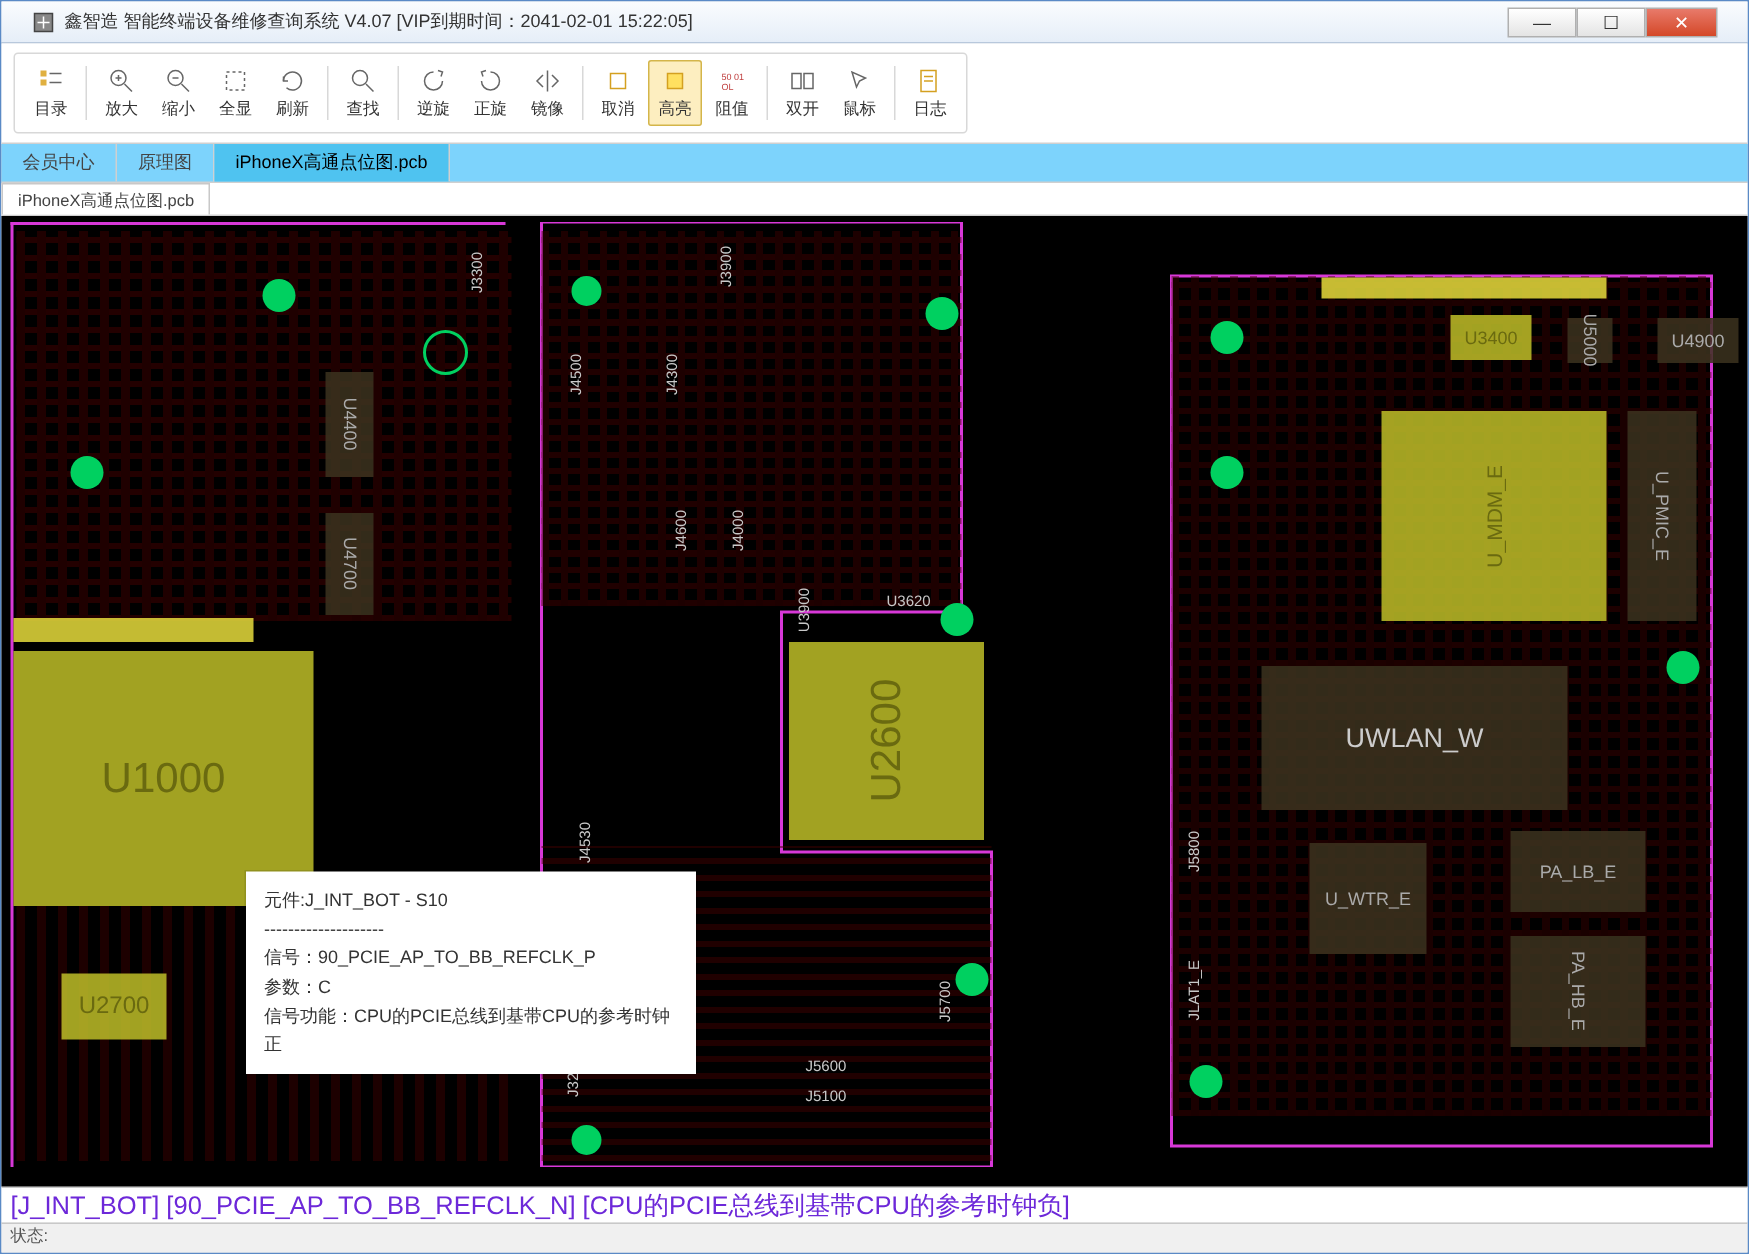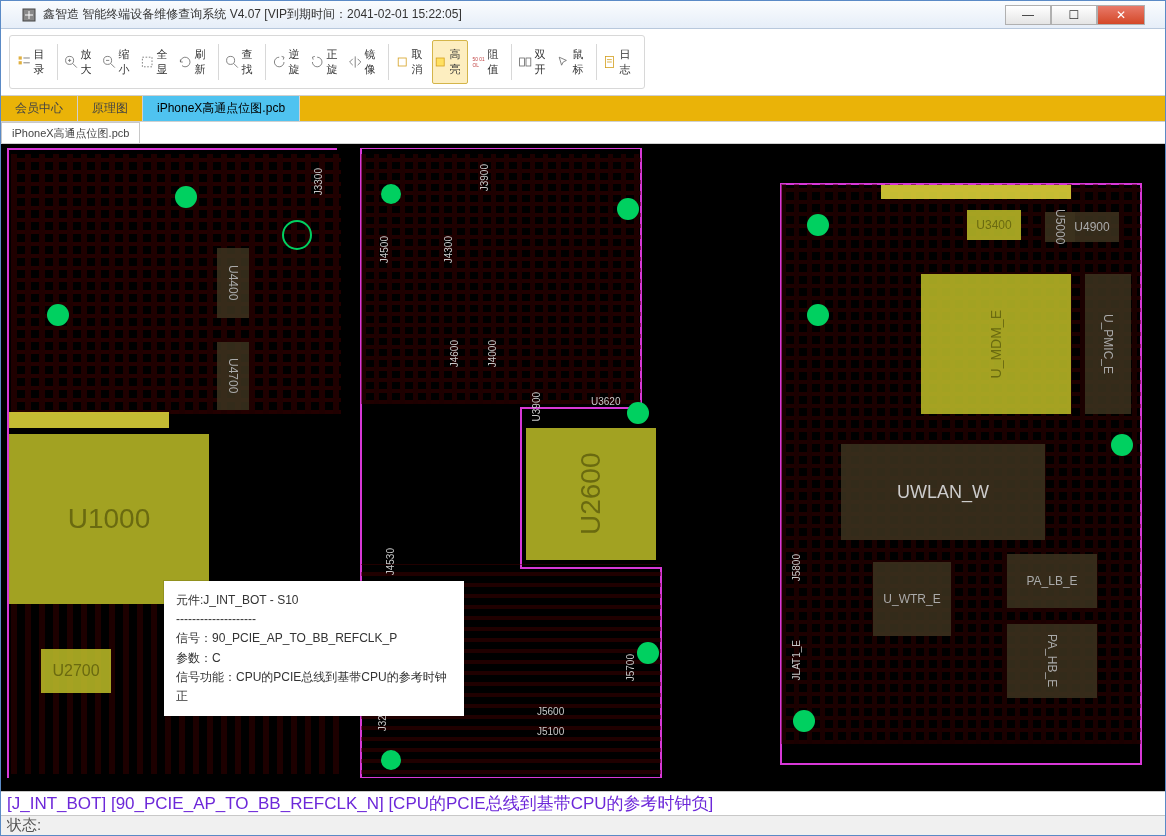--- a/index.html
+++ b/index.html
@@ -6,43 +6,43 @@
 body{width:1166px;height:836px;overflow:hidden;background:#f0f0f0}
 .window{width:100%;height:100%;display:flex;flex-direction:column;border:1px solid #5a8ac6}
 .titlebar{height:28px;background:linear-gradient(#fafcfe,#e6eef8);display:flex;align-items:center;padding:0 20px;border-bottom:1px solid #b8c8dc}
 .titlebar .icon{width:16px;height:16px;margin-right:6px}
 .titlebar .title{font-size:12px;color:#333;flex:1}
 .winbtns{display:flex;gap:0}
 .winbtn{width:46px;height:20px;display:flex;align-items:center;justify-content:center;font-size:12px;color:#333;border:1px solid #b0b0b0;background:linear-gradient(#fff,#e4e4e4)}
 .winbtn.close{background:linear-gradient(#e87a6a,#d44828);color:#fff;width:48px}
 .toolbar-wrap{background:#fff;border-bottom:1px solid #d0d0d0;padding:6px 8px}
 .toolbar{display:flex;gap:2px;border:1px solid #d8d8d8;border-radius:3px;padding:4px 6px;background:#fff;width:fit-content}
-.tbtn{width:36px;height:44px;display:flex;flex-direction:row;align-items:center;justify-content:center;gap:2px;font-size:11px;color:#333;cursor:pointer;border:1px solid transparent;border-radius:2px}
+.tbtn{width:36px;height:44px;display:flex;flex-direction:column;align-items:center;justify-content:center;gap:2px;font-size:11px;color:#333;cursor:pointer;border:1px solid transparent;border-radius:2px}
 .tbtn.active{background:#fdeec0;border-color:#d4b54a}
 .tbtn svg{width:18px;height:18px}
 .tsep{width:1px;background:#d8d8d8;margin:4px 3px}
-.tabs{display:flex;background:#eab308;border-bottom:1px solid #d0d0d0;height:26px}
+.tabs{display:flex;background:#7dd3fc;border-bottom:1px solid #d0d0d0;height:26px}
 .tab{padding:4px 14px;font-size:12px;color:#444;border-right:1px solid #d0d0d0;display:flex;align-items:center;cursor:pointer}
 .tab.active{background:#4fc3f0;color:#000}
 .subtabs{display:flex;background:#fff;height:22px;border-bottom:1px solid #d0d0d0}
 .subtab{padding:2px 10px;font-size:11px;color:#444;border:1px solid #c8c8c8;border-bottom:none;background:#fff;display:flex;align-items:center}
 .viewer{flex:1;background:#000;position:relative;overflow:hidden}
 .pcb{position:absolute;inset:0}
 
 .board{position:absolute;border:2px solid #d838d8}
 .chip{position:absolute;background:rgba(190,190,40,.85);display:flex;align-items:center;justify-content:center;color:#6a6a10;font-size:28px;font-weight:400}
 .chip.sm{font-size:12px}
 .chip.dark{background:rgba(60,50,30,.85);color:#a8a070}
 .pad{position:absolute;background:#00d060;border-radius:50%}
 .padring{position:absolute;border:2px solid #00d060;border-radius:50%}
 .lbl{position:absolute;color:#c8c8c8;font-size:10px;white-space:nowrap}
 .lbl.v{writing-mode:vertical-rl;transform:rotate(180deg)}
 .tooltip{position:absolute;left:163px;top:437px;width:300px;background:#fff;padding:10px 12px;font-size:12px;color:#333;line-height:1.6;box-shadow:0 0 0 1px rgba(0,0,0,.1)}
 .infobar{height:24px;background:#fff;border-top:1px solid #c8c8c8;display:flex;align-items:center;padding:0 6px;font-size:17px;color:#6d28d9}
-.statusbar{height:20px;background:#f0f0f0;border-top:1px solid #c8c8c8;display:flex;align-items:flex-start;padding:0 6px;font-size:15px;color:#555}
+.statusbar{height:20px;background:#f0f0f0;border-top:1px solid #c8c8c8;display:flex;align-items:flex-start;padding:0 6px;font-size:11px;color:#555}
 </style>
 </head>
 <body>
 
 <div class="window">
   <div class="titlebar">
     <svg class="icon" viewBox="0 0 16 16">
         <rect x="2" y="2" width="12" height="12" fill="#888" stroke="#444"></rect>
         <line x1="4" y1="8" x2="12" y2="8" stroke="#fff"></line>
         <line x1="8" y1="4" x2="8" y2="12" stroke="#fff"></line>
@@ -239,21 +239,21 @@
         </div>
       <div class="chip sm dark" style="left:1006px;top:410px;width:90px;height:54px;color:#aaa">
           <span>PA_LB_E</span>
         </div>
       <div class="chip sm dark" style="left:216px;top:104px;width:32px;height:70px;color:#aaa;writing-mode:vertical-rl">
           <span>U4400</span>
         </div>
       <div class="chip sm dark" style="left:216px;top:198px;width:32px;height:68px;color:#aaa;writing-mode:vertical-rl">
           <span>U4700</span>
         </div>
-      <div class="chip sm dark" style="left:1064px;top:68px;width:54px;height:30px;color:#aaa">
+      <div class="chip sm dark" style="left:1104px;top:68px;width:54px;height:30px;color:#aaa">
           <span>U4900</span>
         </div>
       <div class="chip sm dark" style="left:1044px;top:68px;width:30px;height:30px;color:#aaa;writing-mode:vertical-rl">
           <span>U5000</span>
         </div>
 
       <div class="lbl v" style="left:312px;top:24px">J3300</div>
       <div class="lbl v" style="left:378px;top:92px">J4500</div>
       <div class="lbl v" style="left:442px;top:92px">J4300</div>
       <div class="lbl v" style="left:478px;top:20px">J3900</div>

